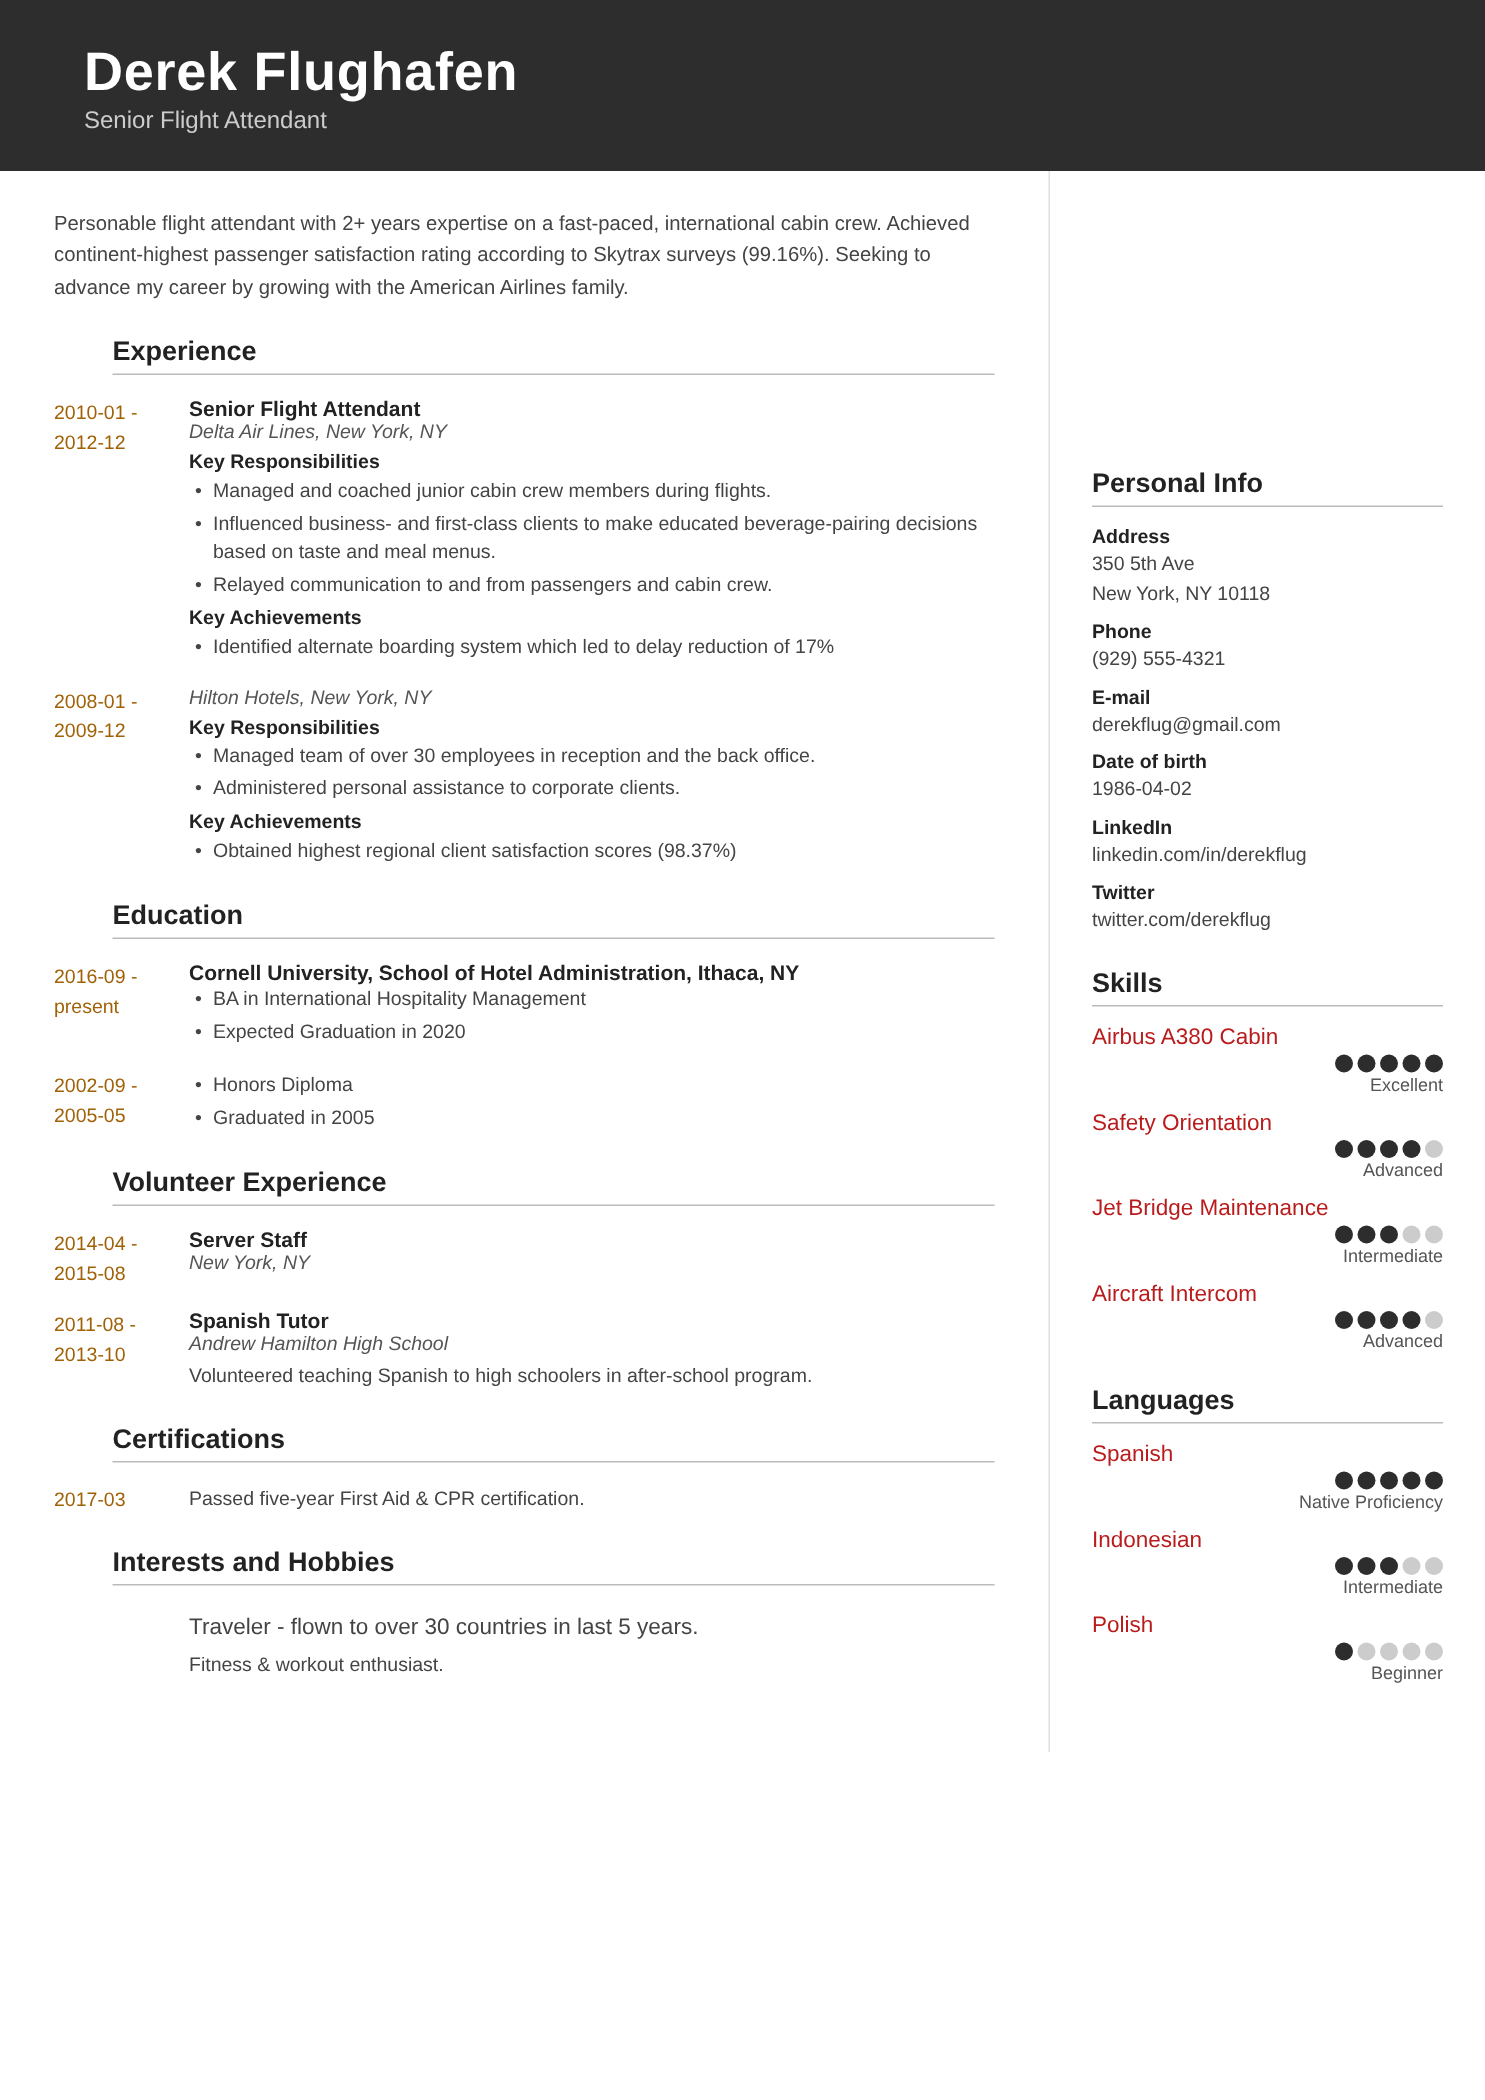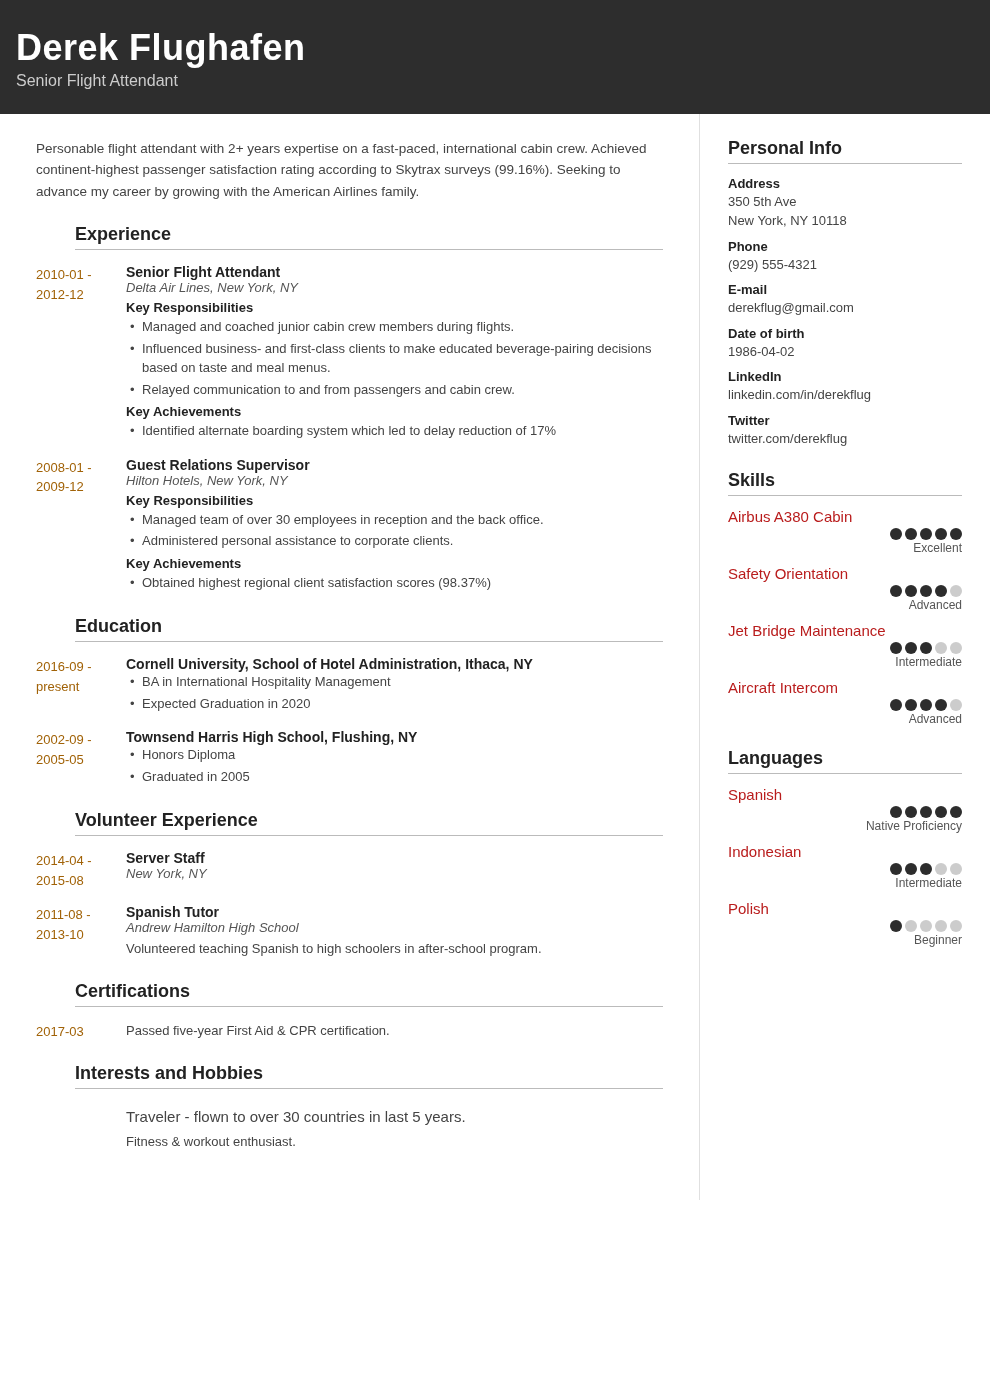--- a/index.html
+++ b/index.html
@@ -9,40 +9,41 @@
       color: #333;
       background: #fff;
       width: 990px;
       min-height: 1400px;
     }
 
     
     .header {
       background: #2d2d2d;
       color: #fff;
-      padding: 28px 36px 24px 16px;
+      padding: 28px 36px 24px 56px;
       width: 100%;
     }
     .header-name {
       font-size: 36px;
       font-weight: 900;
       letter-spacing: 0.5px;
       line-height: 1.1;
     }
     .header-title {
       font-size: 16px;
       font-weight: 400;
       color: #ccc;
       margin-top: 4px;
     }
 
     
     .main-layout {
       display: flex;
       width: 100%;
+      align-items: flex-end;
     }
 
     
     .left-col {
       flex: 1;
       padding: 24px 36px 24px 36px;
       border-right: 1px solid #e0e0e0;
     }
 
     
@@ -216,21 +217,20 @@
           </ul>
         </div>
       </div>
 
       <div class="entry">
         <div class="entry-dates">
           <span>2008-01 -</span><br>
           <span>2009-12</span>
         </div>
         <div class="entry-content">
-          <div class="entry-title">Guest Relations Supervisor</div>
           <div class="entry-subtitle">Hilton Hotels, New York, NY</div>
           <div class="entry-subhead">Key Responsibilities</div>
           <ul class="entry-bullets">
             <li>Managed team of over 30 employees in reception and the back office.</li>
             <li>Administered personal assistance to corporate clients.</li>
           </ul>
           <div class="entry-subhead">Key Achievements</div>
           <ul class="entry-bullets">
             <li>Obtained highest regional client satisfaction scores (98.37%)</li>
           </ul>
@@ -254,21 +254,20 @@
           </ul>
         </div>
       </div>
 
       <div class="entry">
         <div class="entry-dates">
           <span>2002-09 -</span><br>
           <span>2005-05</span>
         </div>
         <div class="entry-content">
-          <div class="entry-title">Townsend Harris High School, Flushing, NY</div>
           <ul class="entry-bullets">
             <li>Honors Diploma</li>
             <li>Graduated in 2005</li>
           </ul>
         </div>
       </div>
     </div>
 
     <div class="section">
       <div class="section-title">Volunteer Experience</div>

